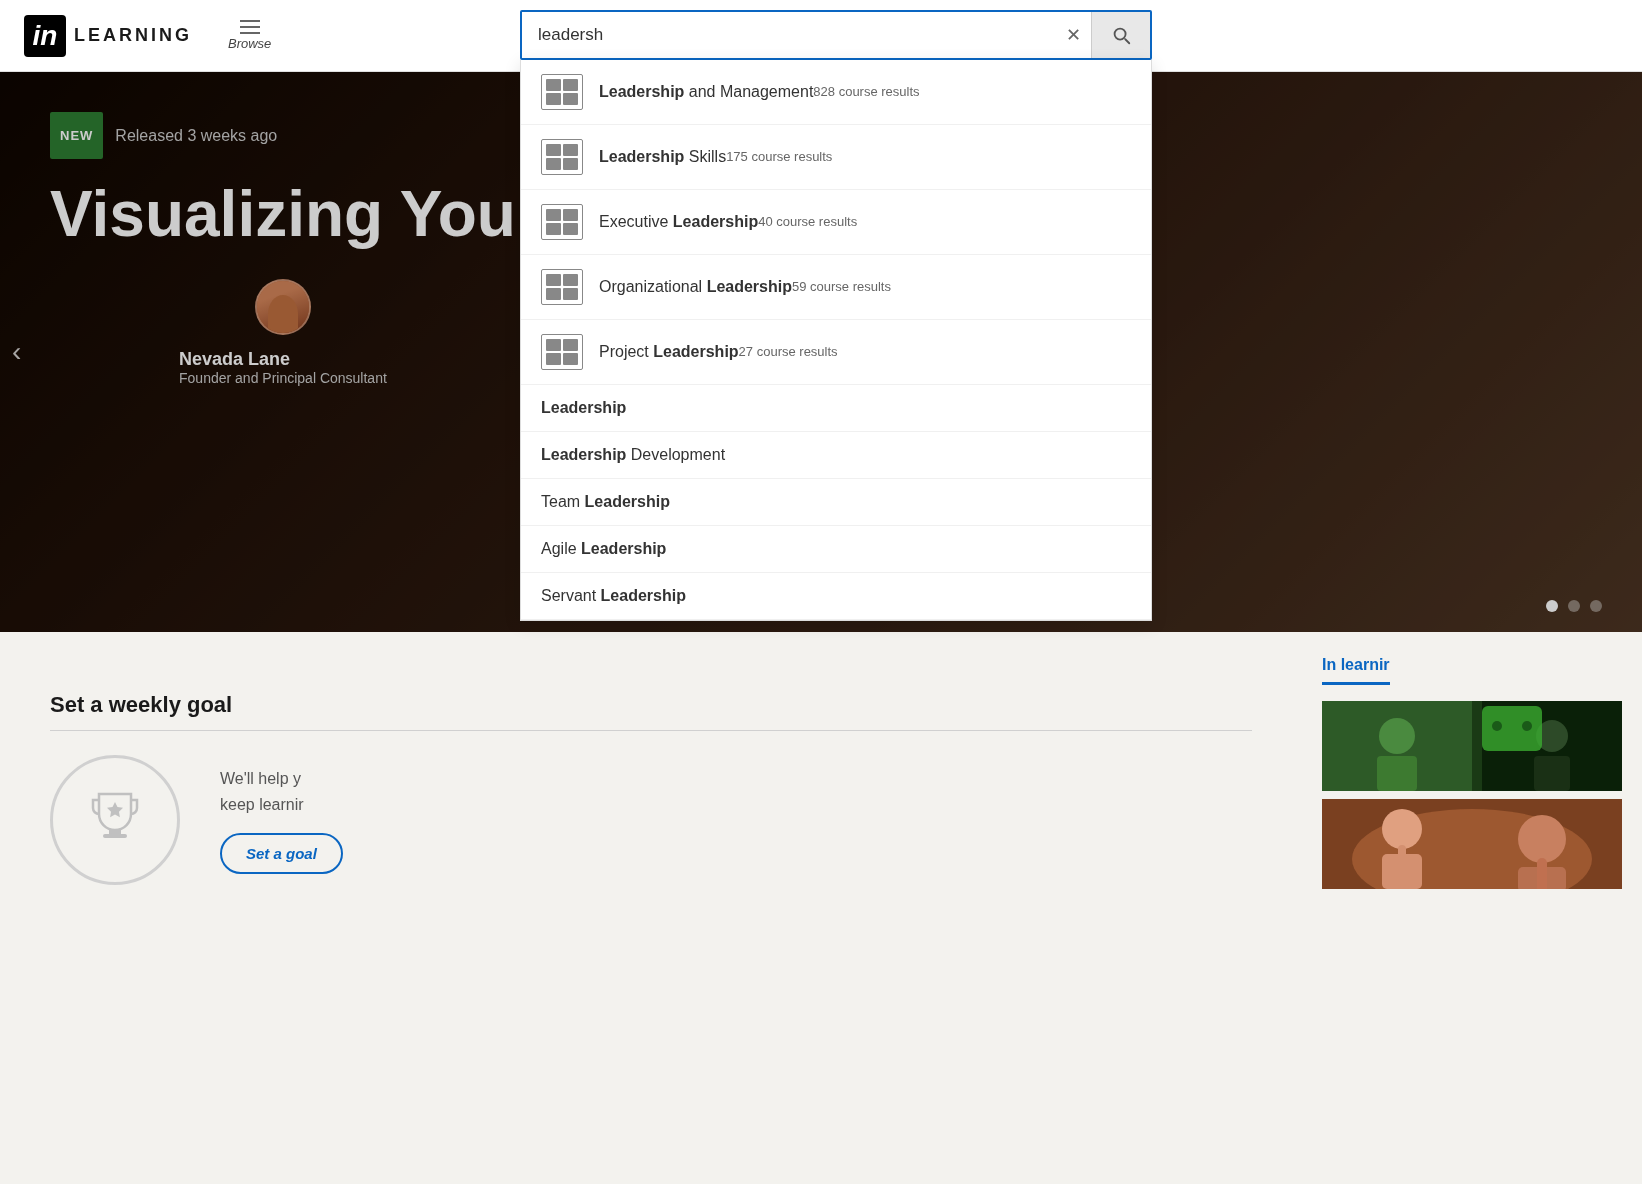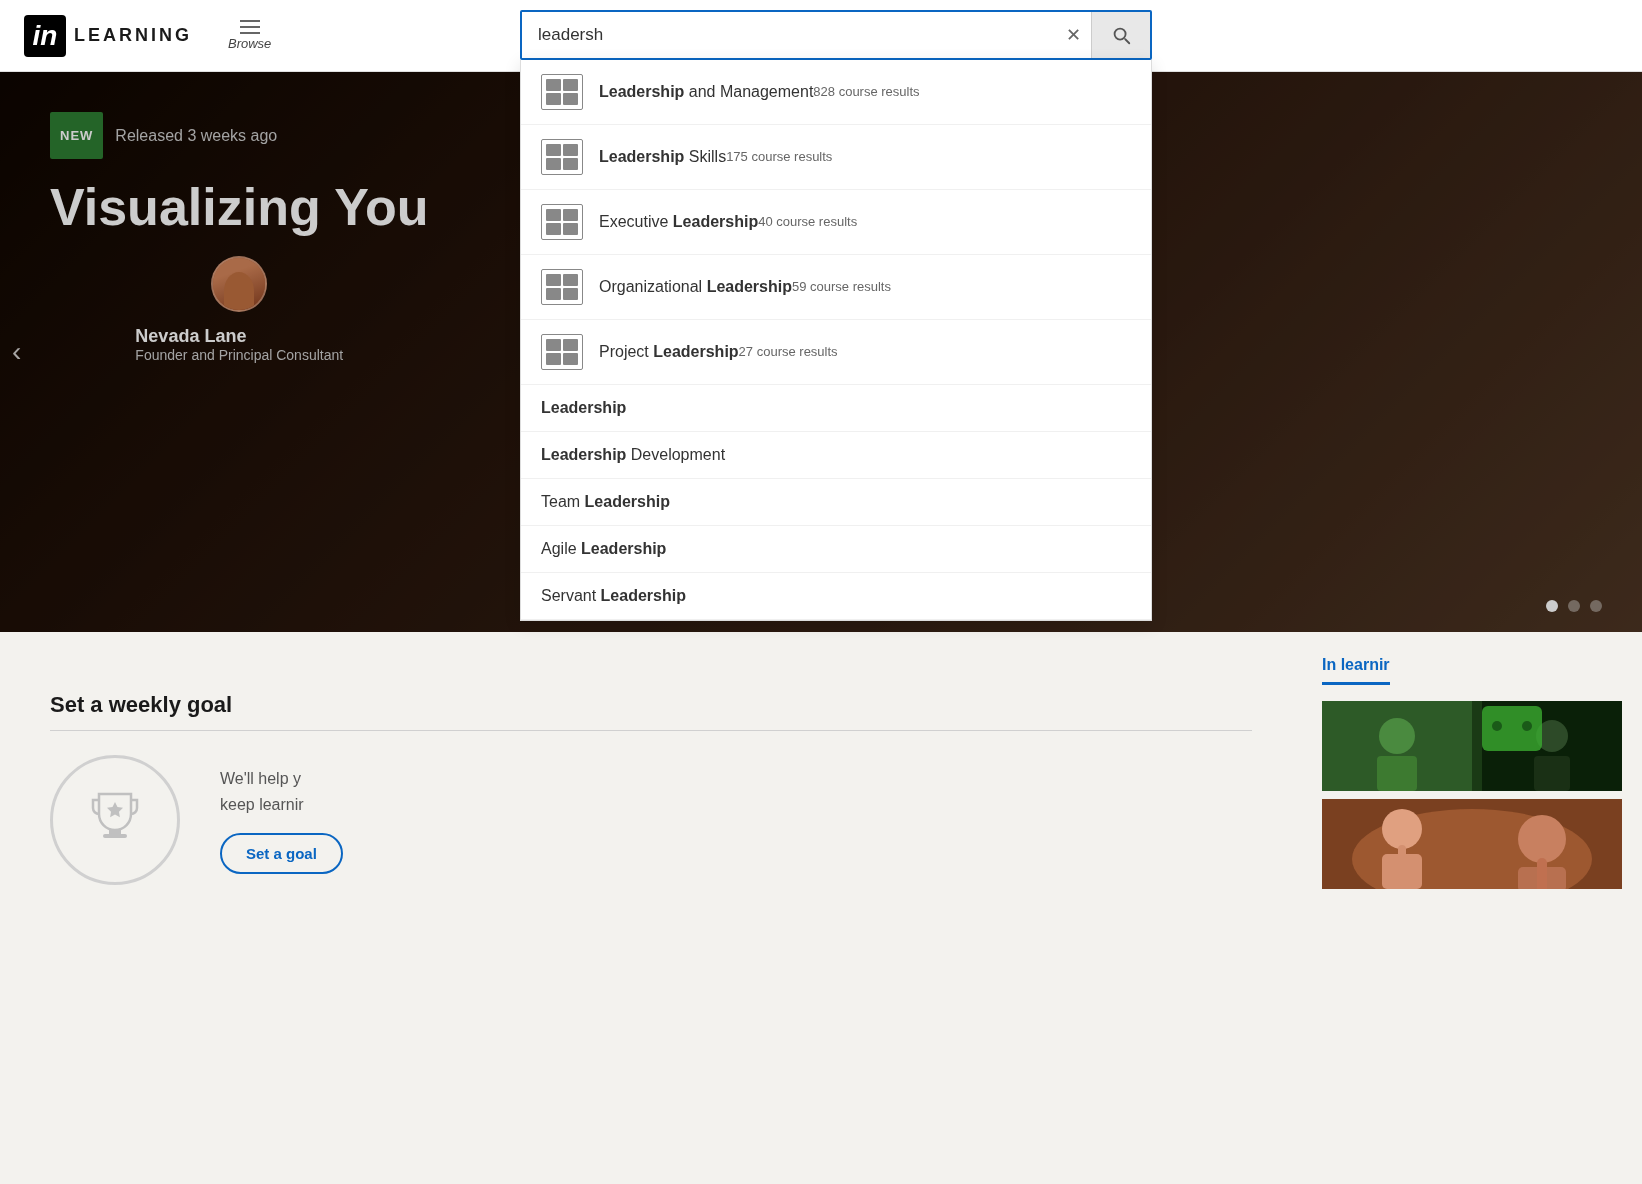--- a/index.html
+++ b/index.html
@@ -221,25 +221,25 @@
       color: #ccc;
       font-size: 16px;
       margin-left: 12px;
     }
     .hero-badge-row {
       display: flex;
       align-items: center;
       margin-bottom: 20px;
     }
     .hero-title {
-      font-size: 52px;
+      font-size: 64px;
       font-weight: 700;
       color: white;
       line-height: 1.1;
-      margin-bottom: 20px;
+      margin-bottom: 30px;
     }
     .hero-author {
       display: flex;
       align-items: center;
       gap: 14px;
       flex-direction: column;
     }
     .author-avatar {
       width: 56px;
       height: 56px;
@@ -359,20 +359,21 @@
       display: inline-block;
       margin-top: 16px;
       padding: 10px 24px;
       border: 2px solid #0a66c2;
       color: #0a66c2;
       font-size: 15px;
       font-weight: 600;
       border-radius: 24px;
       cursor: pointer;
       background: none;
+      font-style: italic;
     }
 
     
     .right-sidebar {
       width: 340px;
       background: #f3f2ee;
       padding: 24px 20px;
     }
     .sidebar-tab {
       font-size: 16px;

